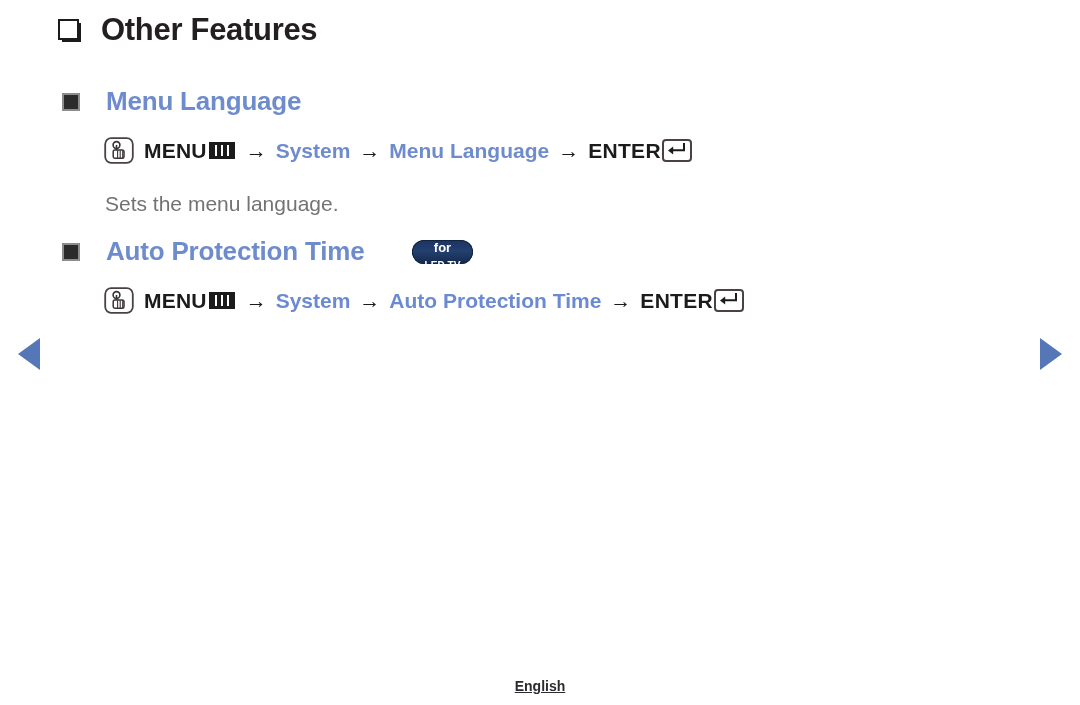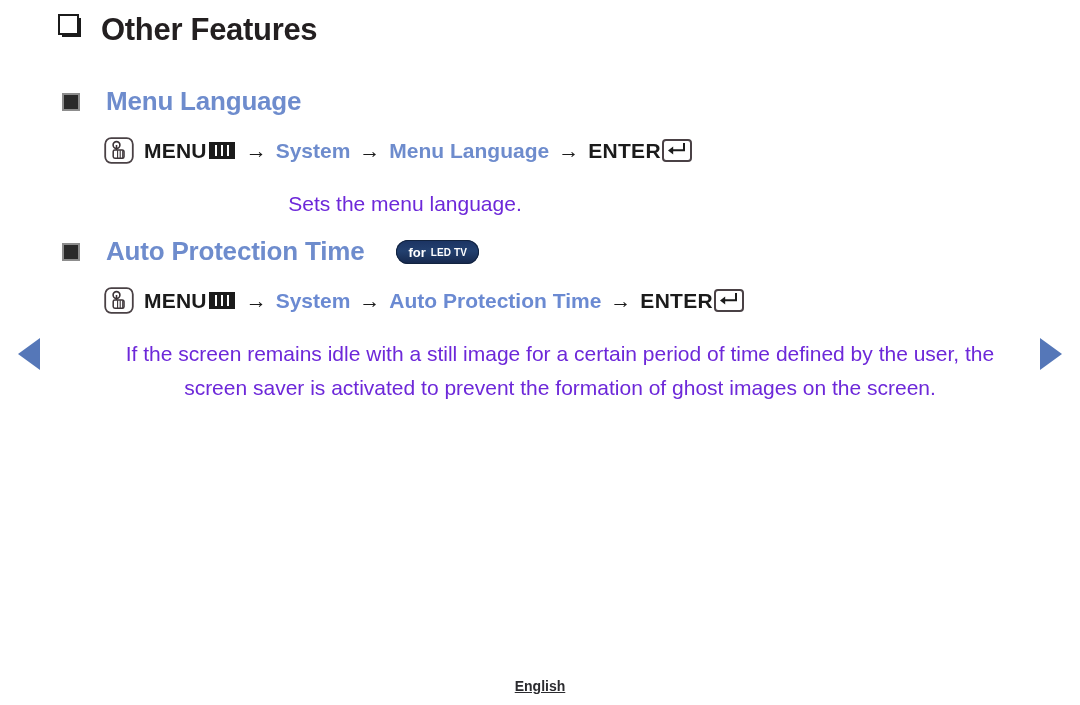--- a/index.html
+++ b/index.html
@@ -21,20 +21,21 @@
     position: absolute;
     inset: 0;
   }
 
   
   .section-title {
     position: absolute;
     left: 58px;
     top: 14px;
     display: flex;
+    align-items: center;
     gap: 22px;
   }
   .sq-outline {
     position: relative;
     width: 21px;
     height: 21px;
     flex: none;
   }
   .sq-outline::before {
     content: "";
@@ -92,23 +93,24 @@
 
   .badge {
     display: inline-flex;
     align-items: center;
     gap: 5px;
     height: 24px;
     padding: 0 12px;
     border-radius: 12px;
     background: linear-gradient(180deg,#1b3362 0%,#23406f 45%,#16284c 100%);
     box-shadow: inset 0 0 0 1px #12233f;
-    margin-left: 6px;
+    margin-left: 22px;
     position: relative;
     top: 1px;
+    flex-direction: column;
   }
   .badge-for {
     color: #ffffff;
     font-size: 13px;
     font-weight: bold;
   }
   .badge-model {
     color: #ffffff;
     font-size: 10px;
     font-weight: bold;
@@ -176,23 +178,22 @@
     vertical-align: -3px;
   }
   .enter-glyph svg { position: absolute; left: 2px; top: 1px; }
 
   
   .body-copy {
     position: absolute;
     left: 105px;
     font-size: 21px;
     line-height: 34px;
-    color: #6d28d9;
+    color: #737373;
     font-weight: normal;
-    text-align: center;
   }
   .body-copy.short { top: 187px; width: 600px; }
   .body-copy.long  { top: 337px; width: 910px; }
 
   
   .page-arrow {
     position: absolute;
     top: 338px;
     width: 0;
     height: 0;
@@ -300,20 +301,19 @@
     <span class="arrow">→</span>
     <span class="enter-word">ENTER</span>
     <span class="enter-glyph">
       <svg width="20" height="15" viewBox="0 0 20 15">
         <path d="M18 1 V8.2 H5.2" stroke="#1b1b1b" stroke-width="2" fill="none"></path>
         <path d="M7.2 4.4 L2 8.4 L7.2 12.4 Z" fill="#1b1b1b"></path>
       </svg>
     </span>
   </div>
 
-  <div class="body-copy long">If the screen remains idle with a still image for a certain period of time defined by the user, the screen saver is activated to prevent the formation of ghost images on the screen.</div>
 
   <div class="page-arrow left"></div>
   <div class="page-arrow right"></div>
 
   <div class="footer">English</div>
 
 </div>
 
 </body></html>

